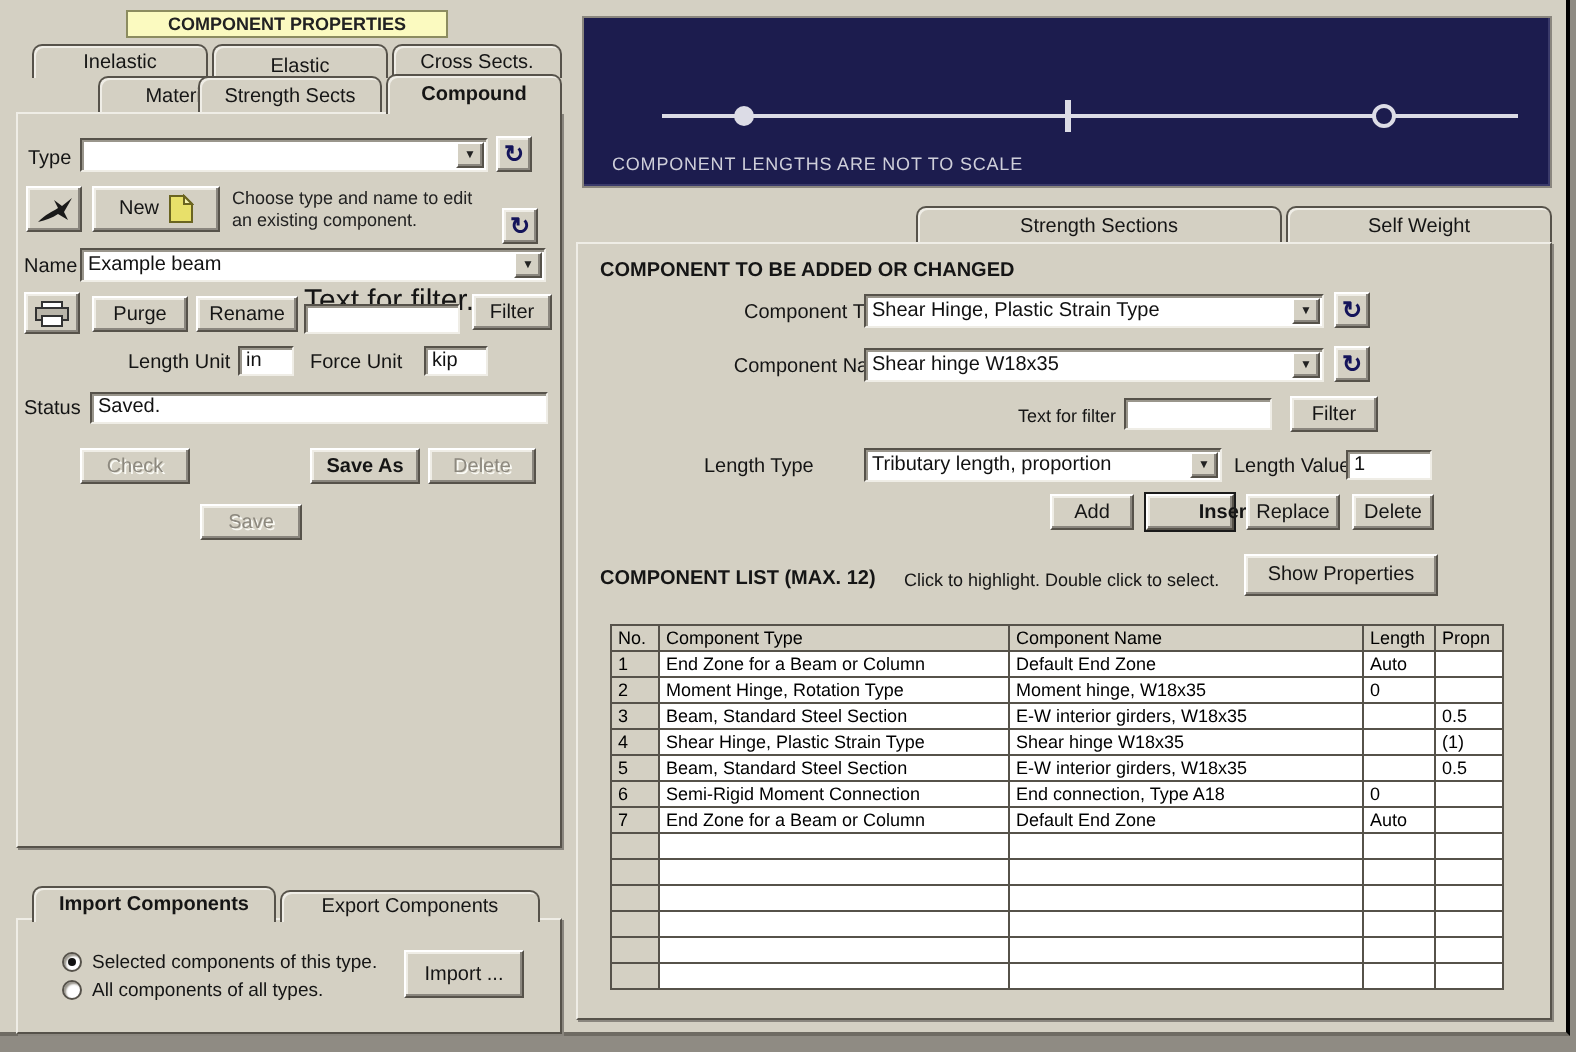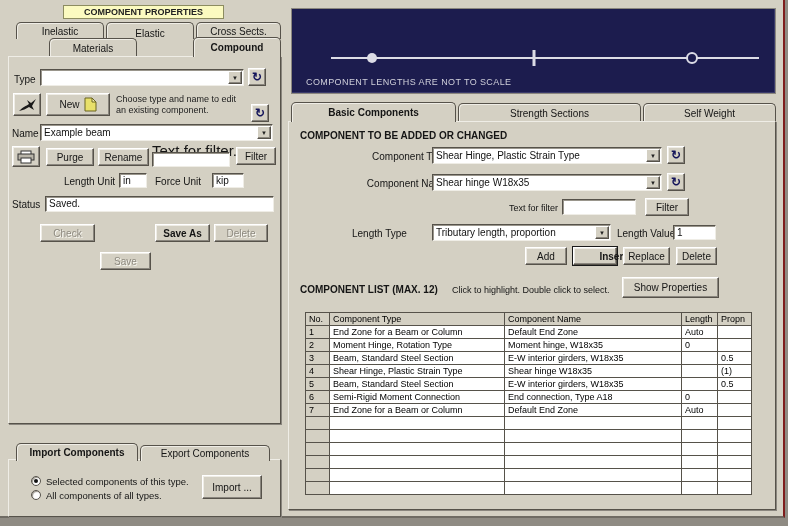--- a/index.html
+++ b/index.html
@@ -1,19 +1,19 @@
 <!DOCTYPE html>
 <html><head>
 <meta charset="utf-8">
 <style>
   html,body{margin:0;padding:0;background:#8f8b83;}
   *{box-sizing:border-box;font-family:"Liberation Sans",sans-serif;}
   #stage{position:relative;width:788px;height:526px;background:#8f8b83;overflow:hidden;}
   #window{position:absolute;left:0;top:0;width:785px;height:518px;background:#d4d0c3;
-          border-right:2px solid #7f1d1d;border-bottom:2px solid #6f6b63;}
+          border-right:2px solid #000000;border-bottom:2px solid #6f6b63;}
   .lbl{position:absolute;font-size:10px;color:#151515;white-space:nowrap;}
   .b{font-weight:bold;}
   .btn{position:absolute;background:#d4d0c3;font-size:10px;color:#151515;display:flex;align-items:center;
        justify-content:center;border:1px solid;border-color:#ffffff #56524a #56524a #ffffff;
        box-shadow:inset -1px -1px 0 #8a867e,inset 1px 1px 0 #efede6;cursor:default;white-space:nowrap;}
   .btn.disabled{color:#8d897f;text-shadow:1px 1px 0 #fafaf5;}
   .btn.default{outline:1px solid #1a1a1a;font-weight:bold;}
   .field{position:absolute;background:#fff;border:1px solid;border-color:#56524a #efede6 #efede6 #56524a;
          box-shadow:inset 1px 1px 0 #9a968c;font-size:10px;color:#111;padding:1px 3px;margin:0;}
   input.field{outline:none;}
@@ -61,20 +61,23 @@
   <div class="tab" style="left:106px;top:22px;width:88px;height:17px;align-items:flex-end;">
         <span>Elastic</span>
       </div>
   <div class="tab" style="left:196px;top:22px;width:85px;height:17px;">
         <span>Cross Sects.</span>
       </div>
 
   <div class="tab" style="left:9px;top:38px;width:88px;height:19px;margin-left:40px;">
         <span>Materials</span>
       </div>
+  <div class="tab" style="left:99px;top:38px;width:92px;height:19px;">
+        <span>Strength Sects</span>
+      </div>
   <div class="tab active" style="left:193px;top:37px;width:88px;height:20px;">
         <span>Compound</span>
       </div>
 
   <div class="box" style="left:8px;top:56px;width:273px;height:368px;"></div>
 
   <div class="lbl" style="left:14px;top:74px;">Type</div>
   <div class="combo" style="left:40px;top:69px;width:204px;height:17px;">
     <span class="arrow">▼</span>
   </div>
@@ -164,23 +167,20 @@
   <div id="navy">
     <svg width="483" height="64" viewBox="0 0 483 64" style="position:absolute;left:0;top:18px;">
       <line x1="39" y1="31" x2="467" y2="31" stroke="#dcdce6" stroke-width="2"></line>
       <circle cx="80" cy="31" r="5" fill="#dcdce6"></circle>
       <line x1="242" y1="23" x2="242" y2="39" stroke="#dcdce6" stroke-width="3"></line>
       <circle cx="400" cy="31" r="5" fill="#1c1c4e" stroke="#dcdce6" stroke-width="2"></circle>
     </svg>
     <div class="note">COMPONENT LENGTHS ARE NOT TO SCALE</div>
   </div>
 
-  <div class="tab active" style="left:291px;top:102px;width:165px;height:20px;">
-        <span>Basic Components</span>
-      </div>
   <div class="tab" style="left:458px;top:103px;width:183px;height:19px;">
         <span>Strength Sections</span>
       </div>
   <div class="tab" style="left:643px;top:103px;width:133px;height:19px;">
         <span>Self Weight</span>
       </div>
 
   <div class="box" style="left:288px;top:121px;width:488px;height:389px;"></div>
 
   <div class="lbl b" style="left:300px;top:130px;">COMPONENT TO BE ADDED OR CHANGED</div>

